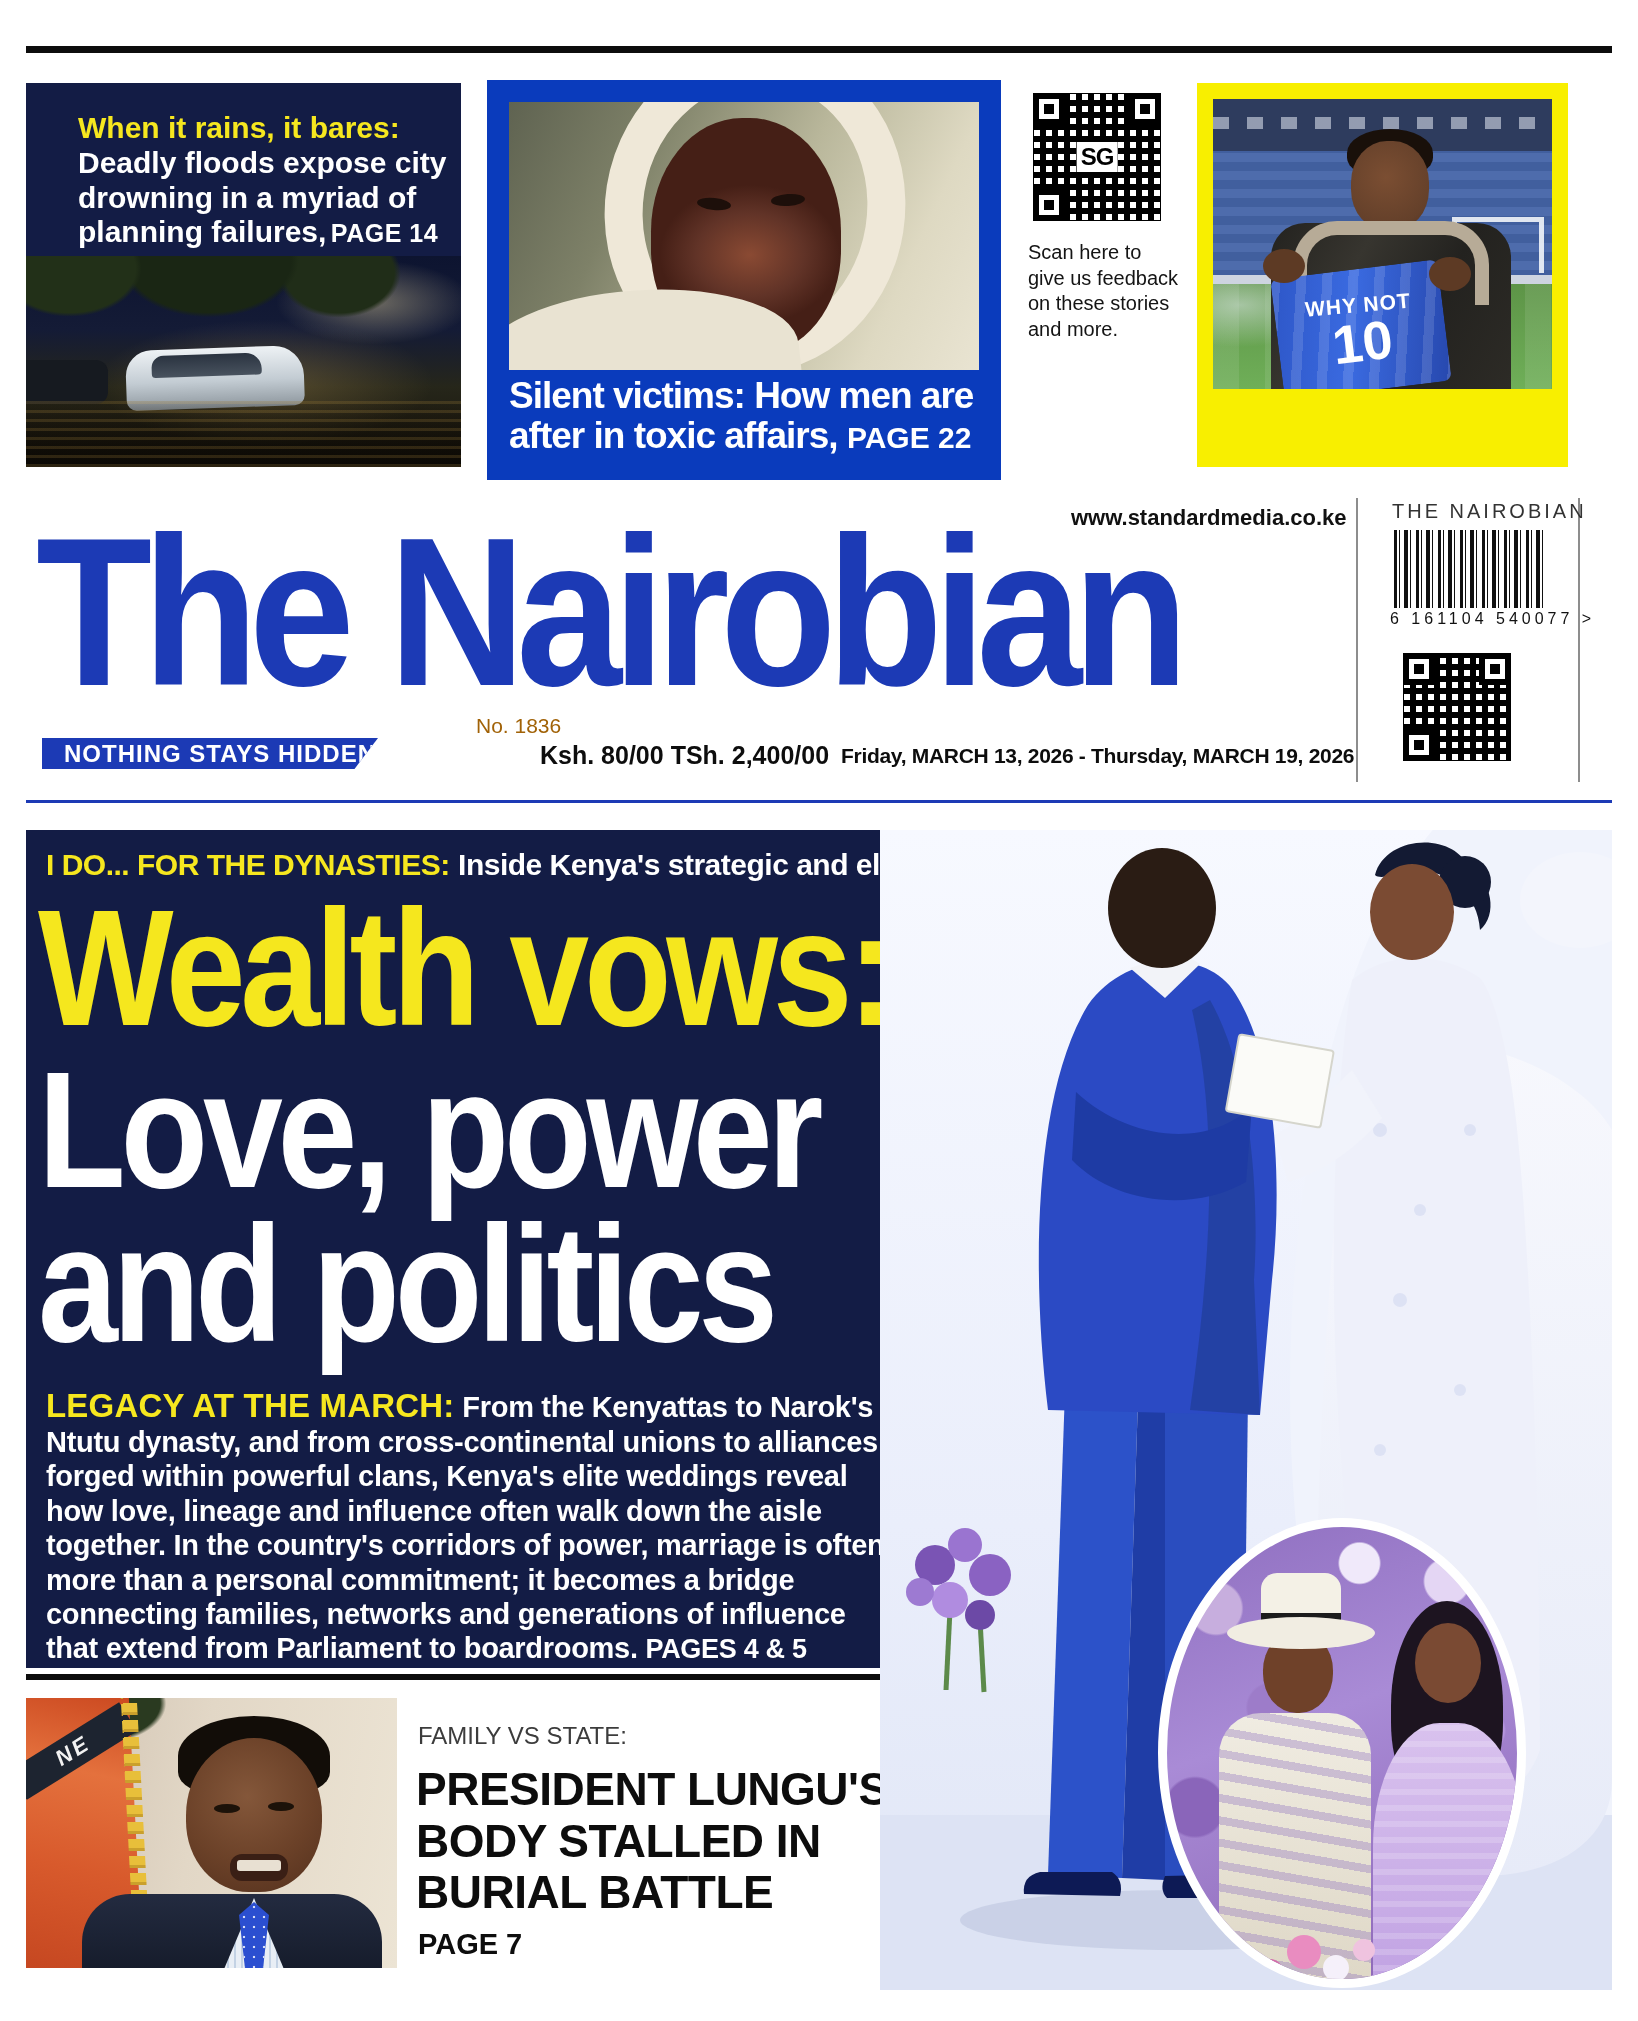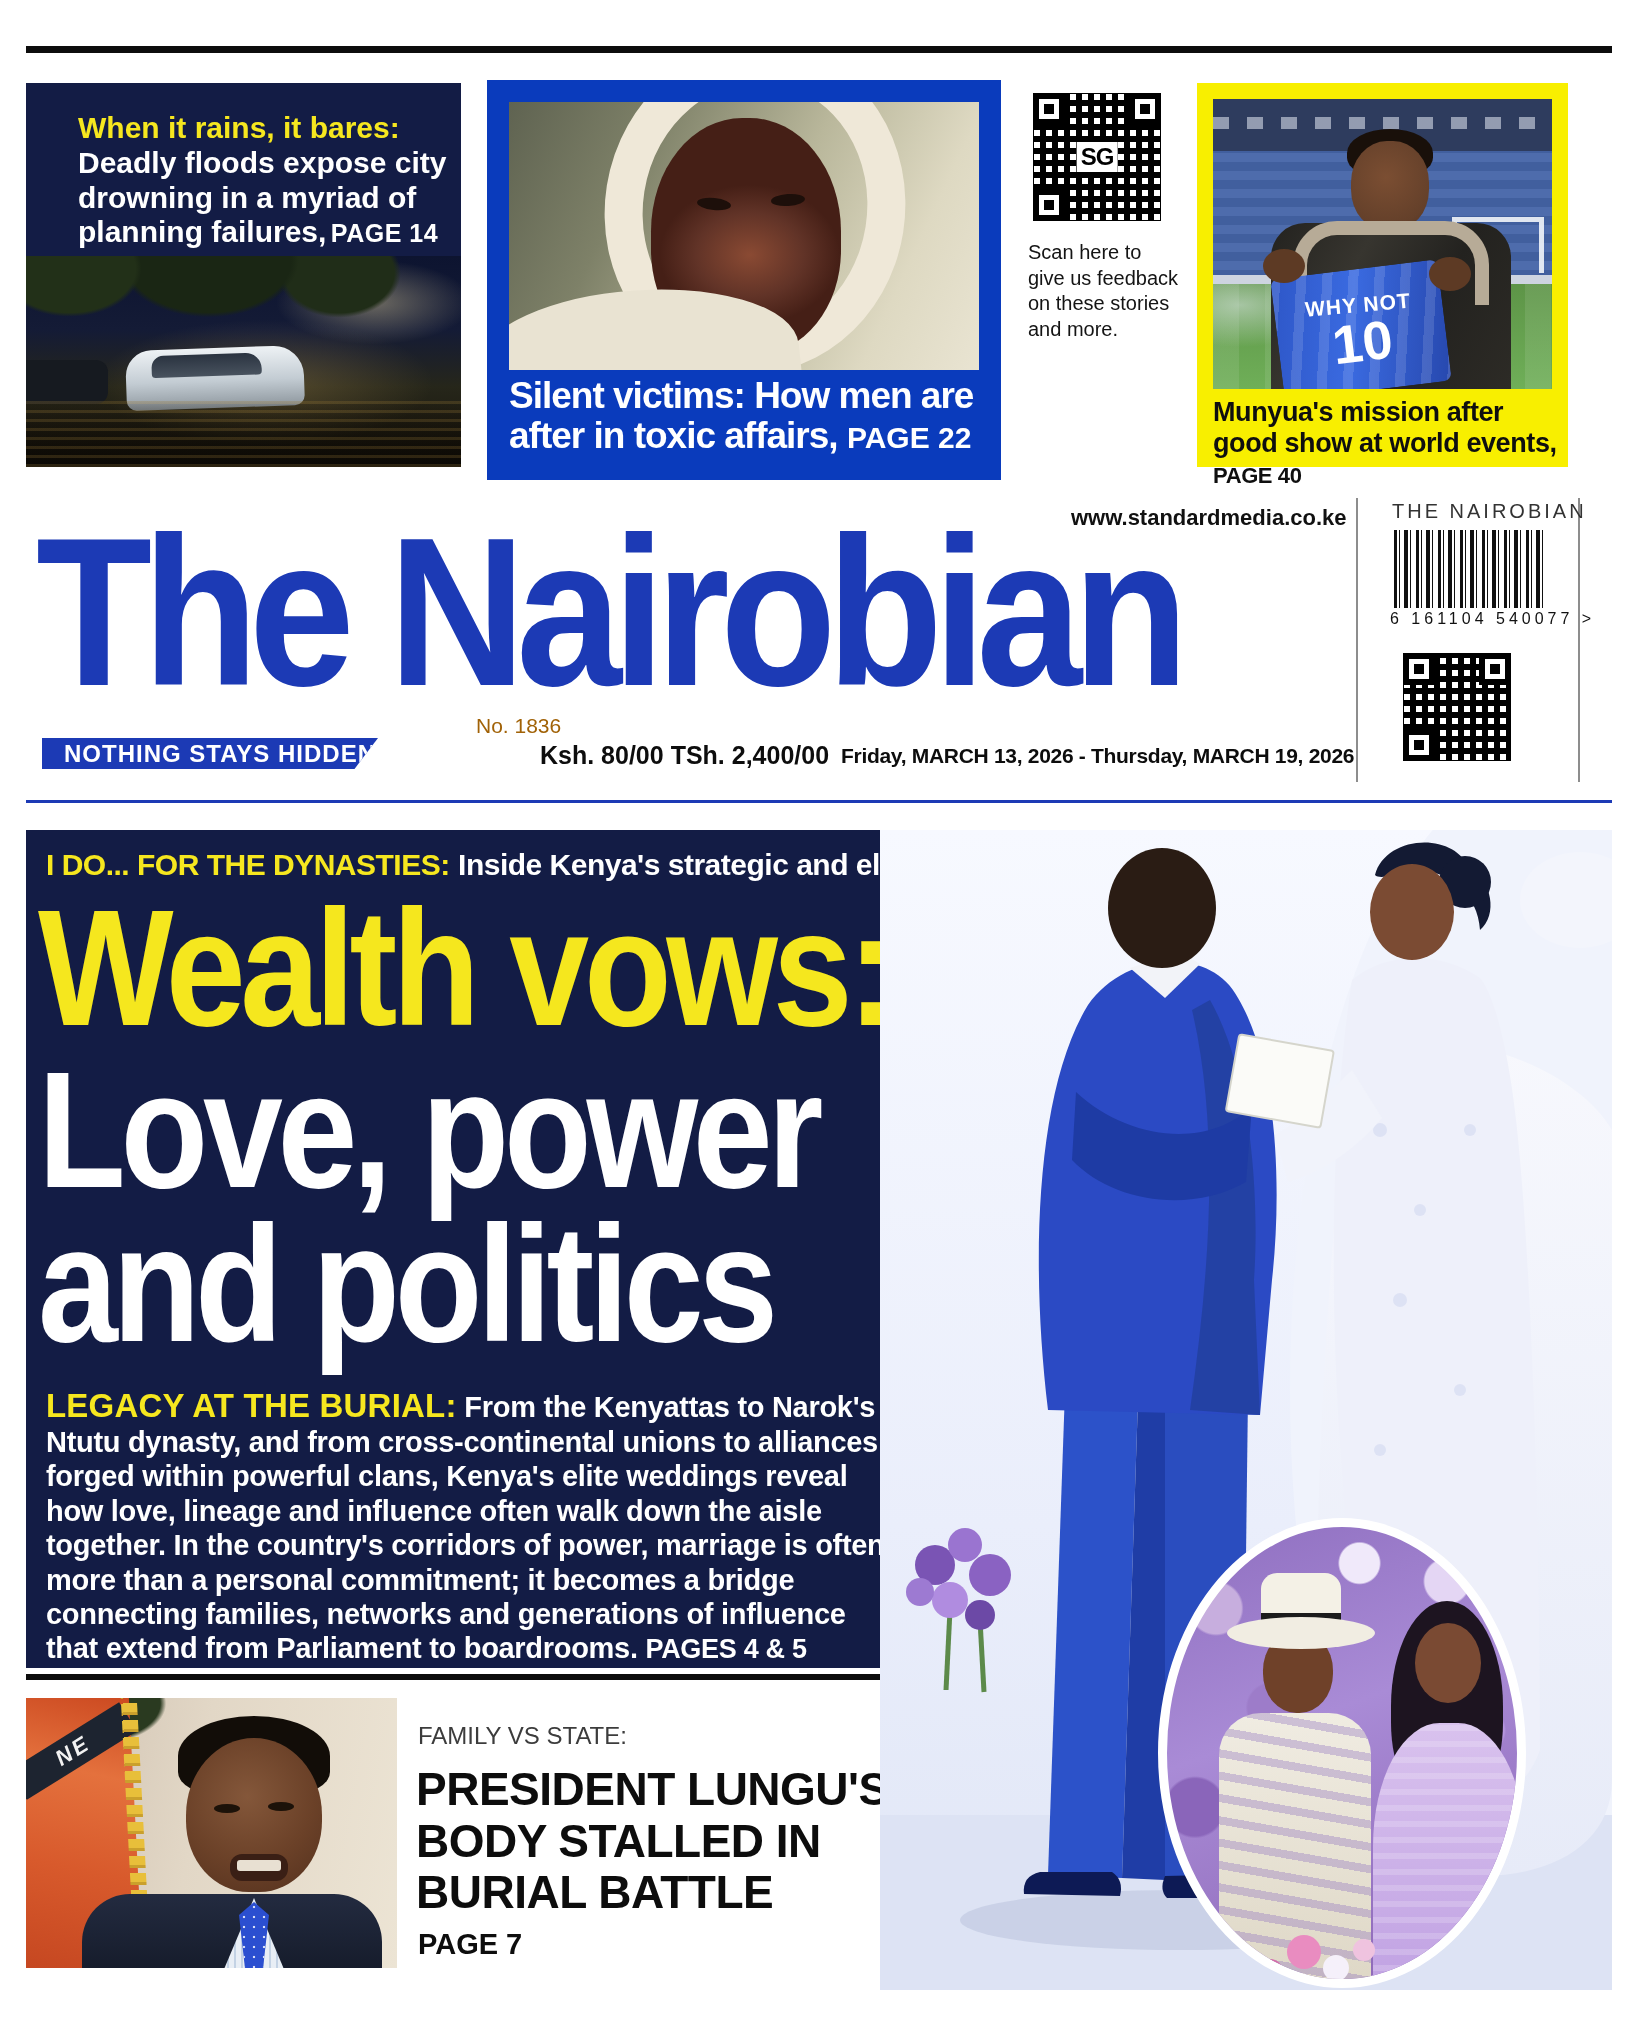--- a/index.html
+++ b/index.html
@@ -272,24 +272,20 @@
       <div class="fan-head"></div>
       <div class="fan-jacket"></div>
       <div class="fan-hood"></div>
       <div class="jersey">
         <span class="jersey-line">WHY NOT</span>
         <span class="jersey-num">10</span>
       </div>
       <div class="hand h1"></div>
       <div class="hand h2"></div>
     </div>
-    <p class="t3-text">
-      <span>Munyua's mission after good show at world events,</span>
-      <span class="t3-page">PAGE 40</span>
-    </p>
   </section>
 
   <header>
     <div class="abs website">www.standardmedia.co.ke</div>
     <h1 class="abs logo">The Nairobian</h1>
     <div class="abs plate-vline vl1"></div>
     <div class="abs plate-vline vl2"></div>
     <div class="abs plate-title">THE NAIROBIAN</div>
     <div class="abs barcode"></div>
     <div class="abs barcode-num">
@@ -312,21 +308,21 @@
 
   <section class="abs lead">
     <p class="lead-kicker">
       <span class="lk-hi">I DO... FOR THE DYNASTIES:</span>
       <span class="lk-rest">Inside Kenya's strategic and  elite marriages...</span>
     </p>
     <div class="hl hl-1">Wealth vows:</div>
     <div class="hl hl-2">Love, power</div>
     <div class="hl hl-3">and politics</div>
     <p class="standfirst">
-      <span class="sf-hi">LEGACY AT THE BURIAL:</span>
+      <span class="sf-hi">LEGACY AT THE MARCH:</span>
       <span>From the Kenyattas to Narok's Ntutu dynasty, and from cross-continental unions to alliances forged within powerful clans, Kenya's elite weddings reveal how love, lineage and influence often walk down the aisle together. In the country's corridors of power, marriage is often more than a personal commitment; it becomes a bridge connecting families, networks and generations of influence that extend from Parliament to boardrooms.</span>
       <span class="sf-page">PAGES 4 &amp; 5</span>
     </p>
   </section>
 
   <div class="abs wedding-photo">
     <svg viewBox="0 0 732 1160" preserveAspectRatio="none">
       <defs>
         <linearGradient id="wbg" x1="0" y1="0" x2="0" y2="1">
           <stop offset="0" stop-color="#f7f9ff"></stop>

